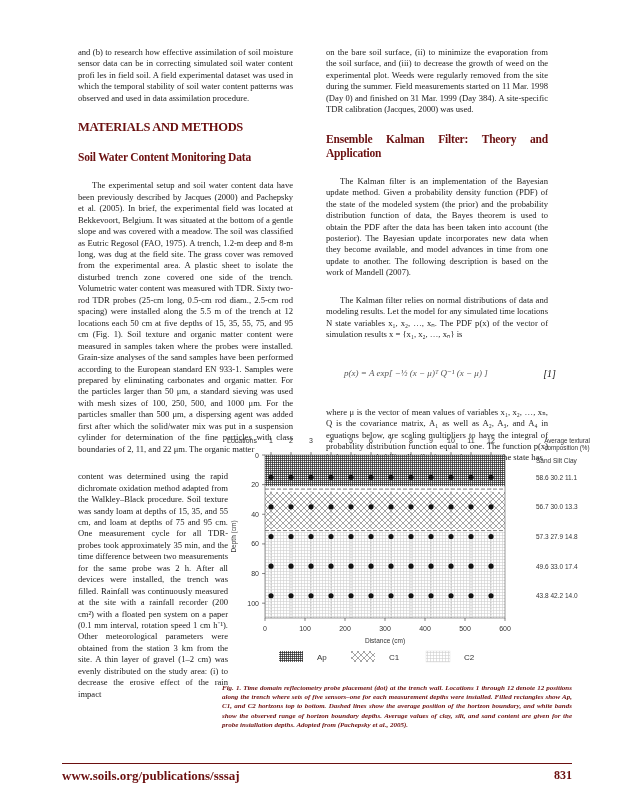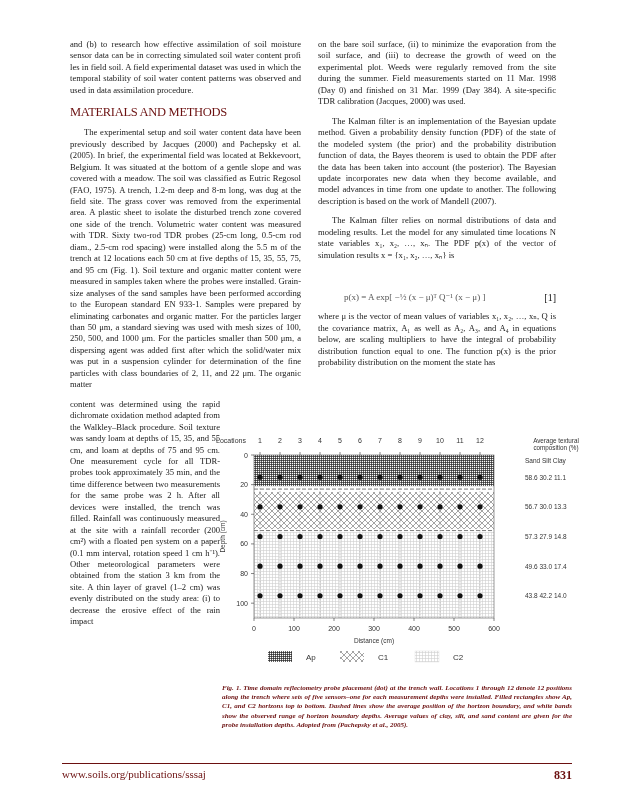--- a/index.html
+++ b/index.html
@@ -1,47 +1,49 @@
 <!DOCTYPE html>
 <html><head>
 <meta charset="utf-8">
 <style>
   html, body { margin:0; padding:0; background:#ffffff; }
   body { width:630px; height:800px; position:relative; overflow:hidden;
          font-family:"Liberation Serif","DejaVu Serif",serif; color:#1a1a1a; }
   .col { position:absolute; font-size:8.6px; line-height:11.45px; text-align:justify; }
-  .col p { margin:8px; }
+  .col p { margin:16px; }
   .ind { text-indent:14px;font-family:Liberation Serif, serif; }
   #colL { left:62px; top:31px; width:247px; }
   #colR { left:310px; top:31px; width:254px; }
-  .h1 { color:#6b1010; font-weight:normal; font-size:12.5px; line-height:14px; margin-top:9px !important; letter-spacing:-0.3px; }
+  .h1 { color:#6b1010; font-weight:bold; font-size:12.5px; line-height:14px; margin-top:9px !important; letter-spacing:-0.3px; }
   .h2 { color:#6b1010; font-weight:bold; font-size:11.5px; line-height:14px; margin-bottom:2px !important; letter-spacing:-0.2px; }
   .h2r { color:#6b1010; font-weight:bold; font-size:11.5px; line-height:14px; margin-top:10px !important; margin-bottom:1px !important; letter-spacing:-0.2px; }
-  .eq { height:34px; display:flex; align-items:flex-end; justify-content:space-between; padding:0 8px 0 34px; font-size:9px; color:#555; }
+  .eq { height:34px; display:flex; align-items:center; justify-content:space-between; padding:0 8px 0 34px; font-size:9px; color:#555;font-style:italic; }
   .eq .num { color:#111; font-size:10px; }
   .narrow { width:150px;font-family:Liberation Serif, serif; }
   .footer-rule { position:absolute; left:62px; top:763px; width:510px; height:0; border-top:1px solid #6b1010; }
-  .footer-left { position:absolute; left:62px; top:768px; font-size:11px; font-weight:normal; color:#6b1010; }
+  .footer-left { position:absolute; left:62px; top:768px; font-size:13px; font-weight:bold; color:#6b1010; }
   .footer-right { position:absolute; right:58px; top:768px; font-size:12px; font-weight:bold; color:#6b1010; }
-  .figure { position:absolute; left:215px; top:430px; width:390px; height:240px; }
+  .figure { position:absolute; left:226px; top:430px; width:390px; height:240px; }
   .caption { position:absolute; left:222px; top:684px; width:350px; font-size:7px; line-height:9.2px; font-weight:bold; color:#6b1010; text-align:justify;font-style:italic; }
   .caption .lbl { font-weight:bold; }
 </style>
 </head>
 <body>
 
 <div id="colL" class="col">
   <p>and (b) to research how effective assimilation of soil moisture sensor data can be in correcting simulated soil water content profi les in field soil. A field experimental dataset was used in which the temporal stability of soil water content patterns was observed and used in data assimilation procedure.</p>
   <p class="h1">MATERIALS AND METHODS</p>
+  <p class="h2">Soil Water Content Monitoring Data</p>
   <p class="ind">The experimental setup and soil water content data have been previously described by Jacques (2000) and Pachepsky et al. (2005). In brief, the experimental field was located at Bekkevoort, Belgium. It was situated at the bottom of a gentle slope and was covered with a meadow. The soil was classified as Eutric Regosol (FAO, 1975). A trench, 1.2-m deep and 8-m long, was dug at the field site. The grass cover was removed from the experimental area. A plastic sheet to isolate the disturbed trench zone covered one side of the trench. Volumetric water content was measured with TDR. Sixty two-rod TDR probes (25-cm long, 0.5-cm rod diam., 2.5-cm rod spacing) were installed along the 5.5 m of the trench at 12 locations each 50 cm at five depths of 15, 35, 55, 75, and 95 cm (Fig. 1). Soil texture and organic matter content were measured in samples taken where the probes were installed. Grain-size analyses of the sand samples have been performed according to the European standard EN 933-1. Samples were prepared by eliminating carbonates and organic matter. For the particles larger than 50 μm, a standard sieving was used with mesh sizes of 100, 250, 500, and 1000 μm. For the particles smaller than 500 μm, a dispersing agent was added first after which the solid/water mix was put in a suspension cylinder for determination of the fine particles with class boundaries of 2, 11, and 22 μm. The organic matter</p>
   <p class="narrow">content was determined using the rapid dichromate oxidation method adapted from the Walkley–Black procedure. Soil texture was sandy loam at depths of 15, 35, and 55 cm, and loam at depths of 75 and 95 cm. One measurement cycle for all TDR-probes took approximately 35 min, and the time difference between two measurements for the same probe was 2 h. After all devices were installed, the trench was filled. Rainfall was continuously measured at the site with a rainfall recorder (200 cm²) with a floated pen system on a paper (0.1 mm interval, rotation speed 1 cm h⁻¹). Other meteorological parameters were obtained from the station 3 km from the site. A thin layer of gravel (1–2 cm) was evenly distributed on the study area: (i) to decrease the erosive effect of the rain impact</p>
 </div>
 
 <div id="colR" class="col">
   <p>on the bare soil surface, (ii) to minimize the evaporation from the soil surface, and (iii) to decrease the growth of weed on the experimental plot. Weeds were regularly removed from the site during the summer. Field measurements started on 11 Mar. 1998 (Day 0) and finished on 31 Mar. 1999 (Day 384). A site-specific TDR calibration (Jacques, 2000) was used.</p>
+  <p class="h2r">Ensemble Kalman Filter: Theory and Application</p>
   <p class="ind">The Kalman filter is an implementation of the Bayesian update method. Given a probability density function (PDF) of the state of the modeled system (the prior) and the probability distribution function of data, the Bayes theorem is used to obtain the PDF after the data has been taken into account (the posterior). The Bayesian update incorporates new data when they become available, and model advances in time from one update to another. The following description is based on the work of Mandell (2007).</p>
   <p class="ind">The Kalman filter relies on normal distributions of data and modeling results. Let the model for any simulated time locations N state variables x₁, x₂, …, xₙ. The PDF p(x) of the vector of simulation results x = {x₁, x₂, …, xₙ} is</p>
   <div class="eq">
     <span>p(x) = A exp[ −½ (x − μ)ᵀ Q⁻¹ (x − μ) ]</span>
     <span class="num">[1]</span>
   </div>
   <p>where μ is the vector of mean values of variables x₁, x₂, …, xₙ, Q is the covariance matrix, A₁ as well as A₂, A₃, and A₄ in equations below, are scaling multipliers to have the integral of probability distribution function equal to one. The function p(x) is the prior probability distribution on the moment the state has</p>
 </div>
 
 <div class="figure">

